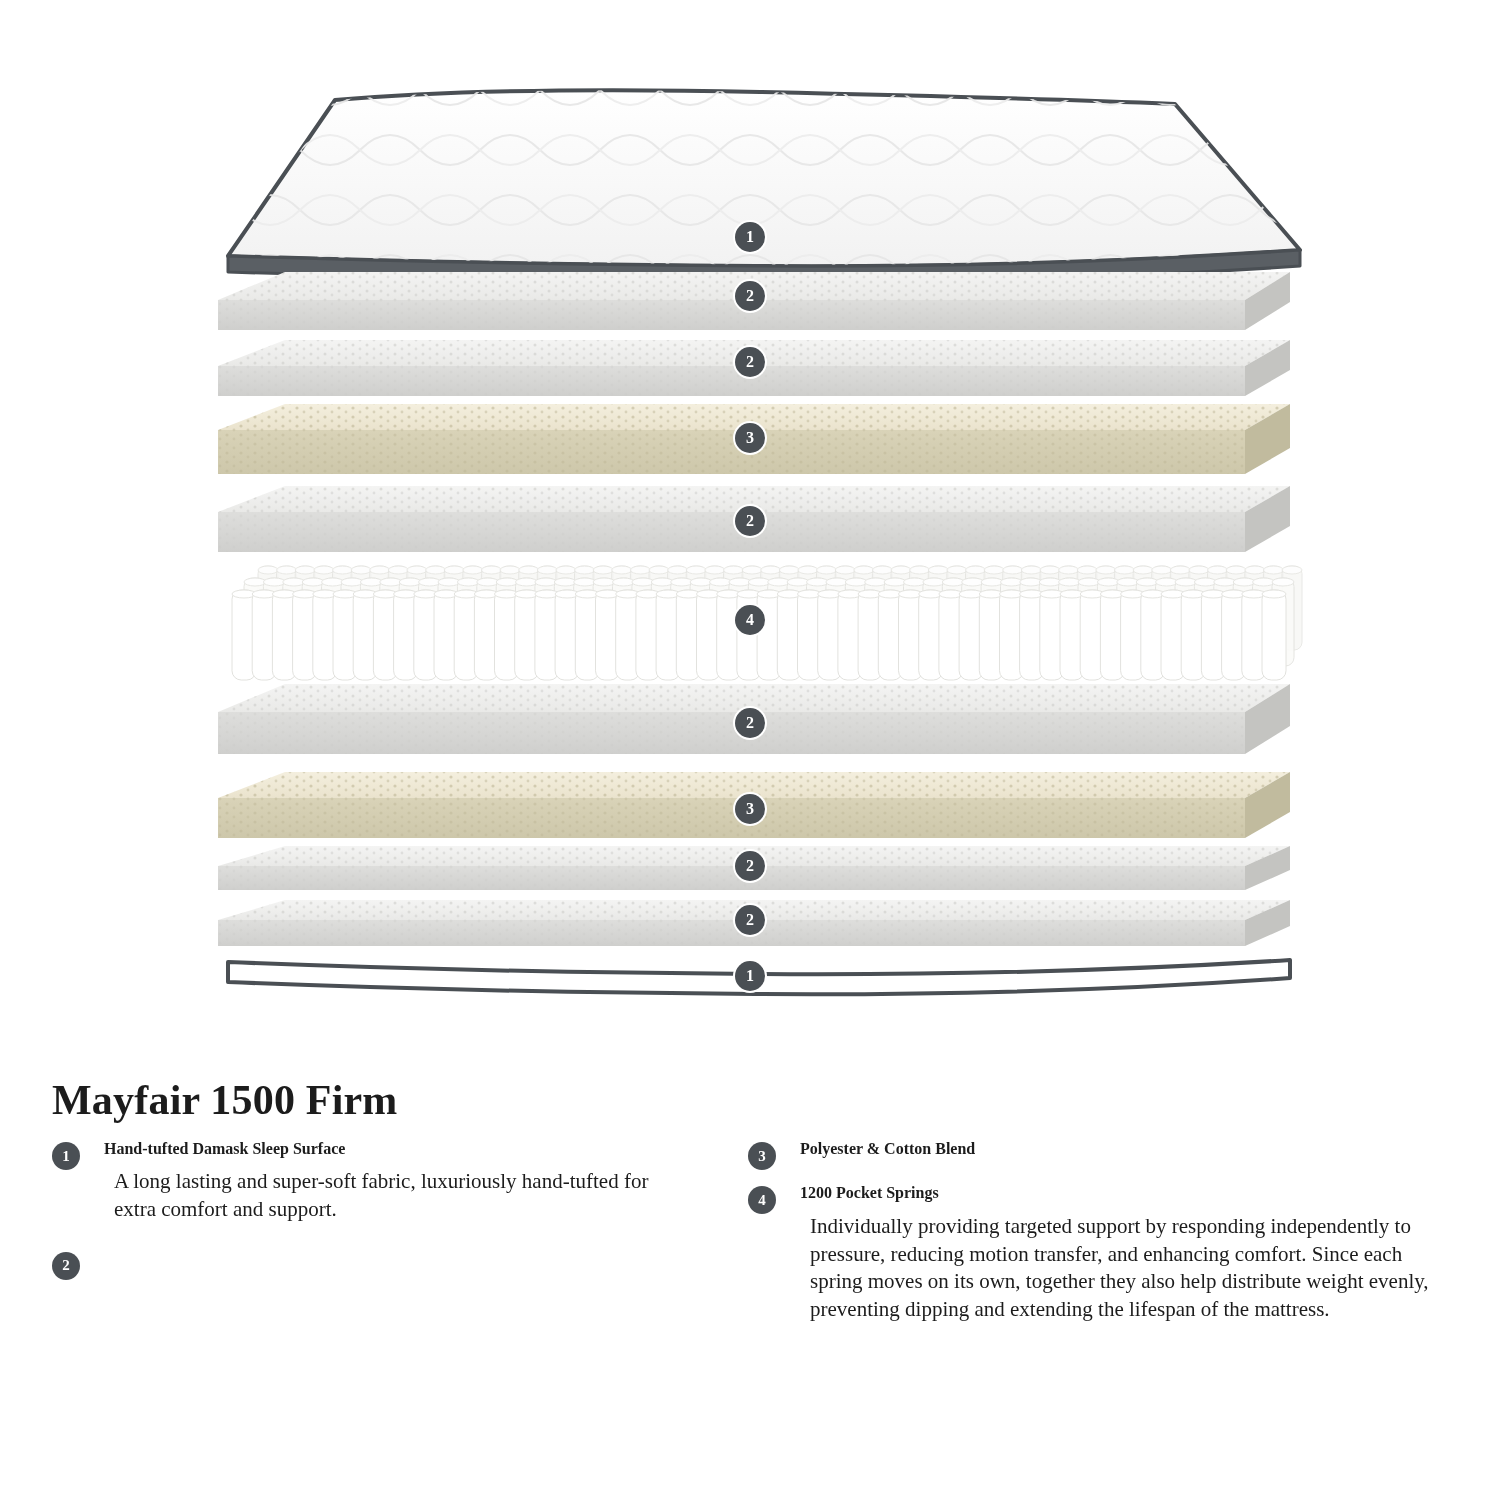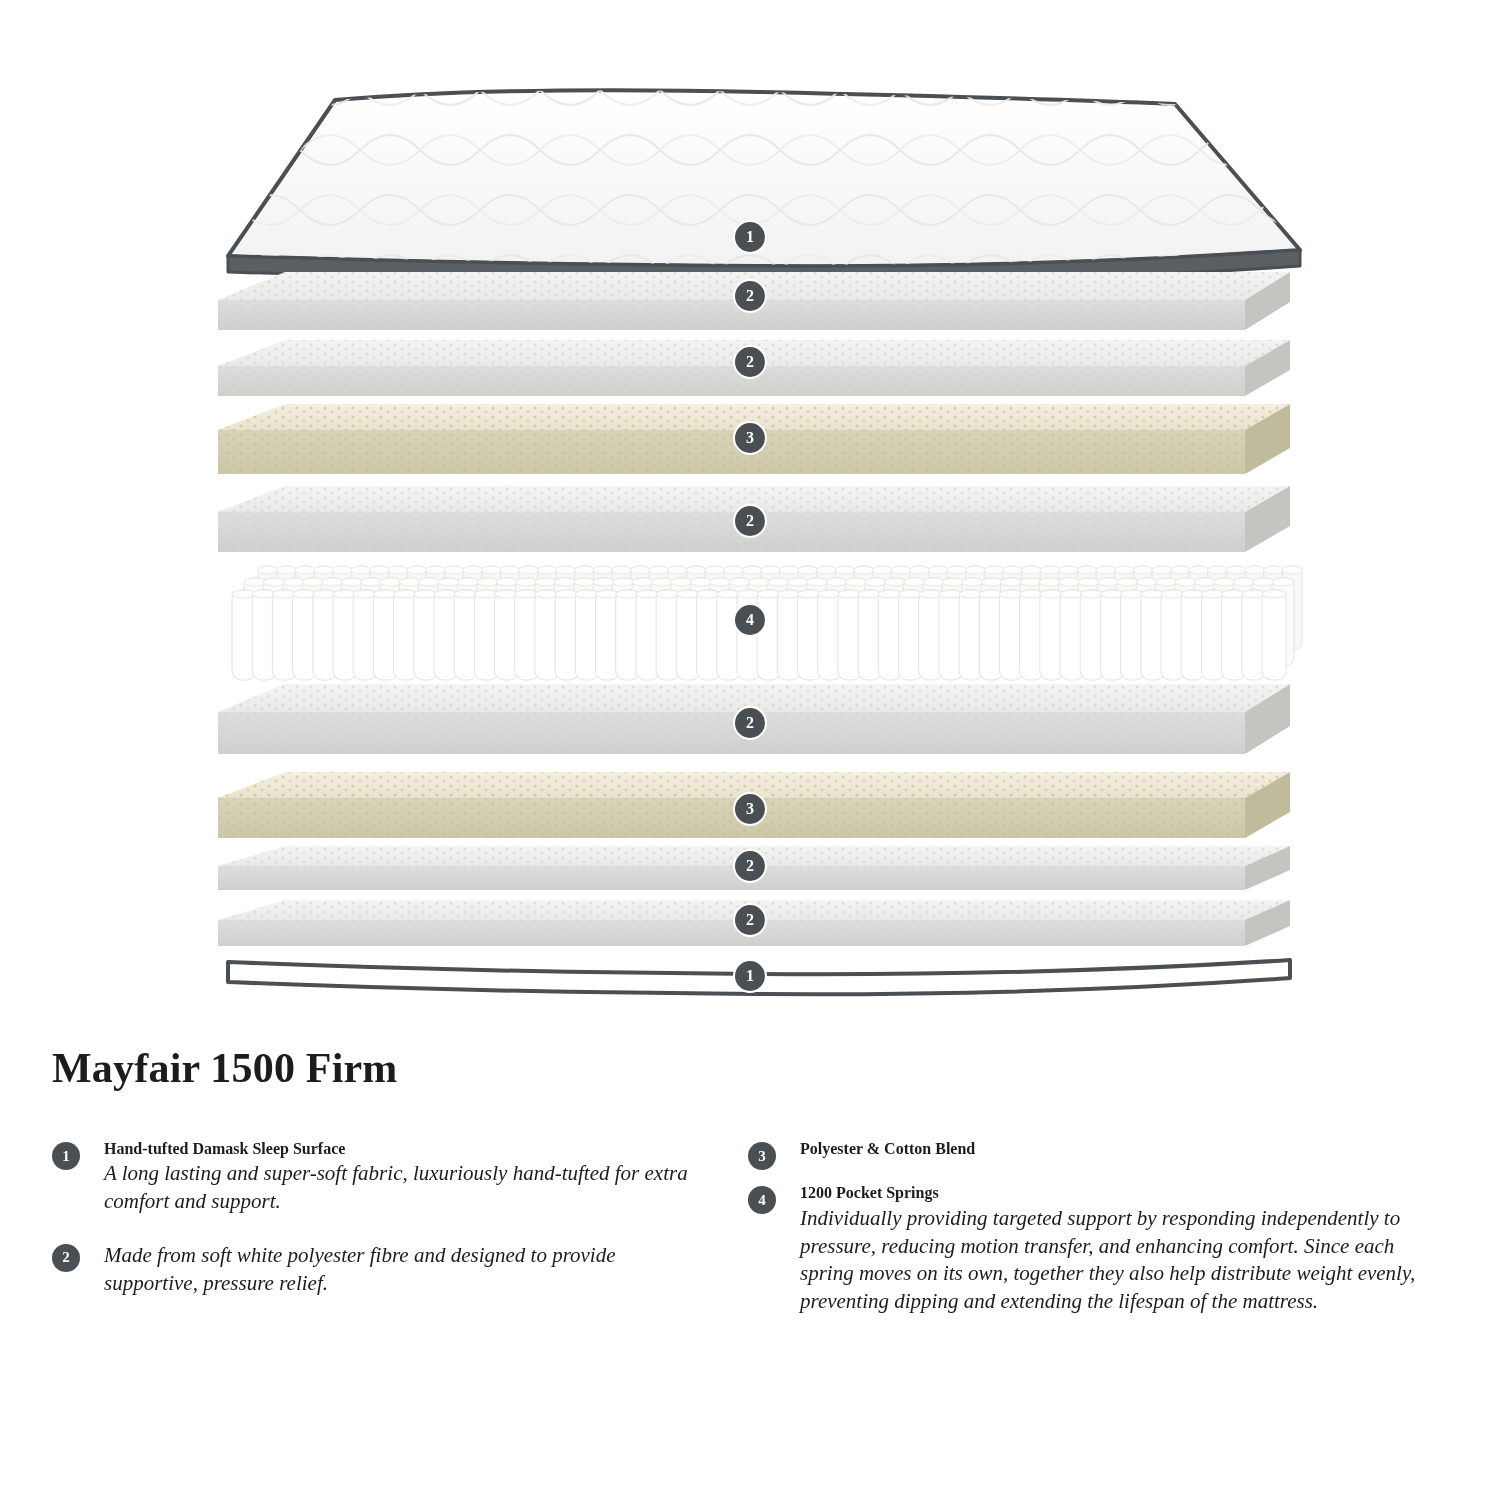--- a/index.html
+++ b/index.html
@@ -38,21 +38,21 @@
     align-items: center;
     justify-content: center;
     z-index: 60;
     box-shadow: 0 0 0 2px #ffffff;
   }
 
   
   #title {
     position: absolute;
     left: 52px;
-    top: 1016px;
+    top: 1048px;
     font-size: 42px;
     font-weight: bold;
     letter-spacing: .2px;
   }
 
   .col {
     position: absolute;
     top: 1140px;
   }
   #col-left { left: 52px; width: 640px; }
@@ -71,25 +71,24 @@
     display: flex; align-items: center; justify-content: center;
     font-family: "Liberation Serif", serif;
   }
   .entry h3 {
     margin: 0 0 2px 0;
     font-size: 16px;
     font-weight: bold;
     line-height: 1.15;
   }
   .entry p {
-    margin: 0;
+    margin: 10px;
     font-size: 21px;
     line-height: 1.32;
     color: #1c1c1c;
-    font-style: italic;
   }
 </style>
 </head>
 <body>
 
 <div id="diagram">
 
   <svg width="1500" height="1040" viewBox="0 0 1500 1040">
     <defs>
       <linearGradient id="quiltGrad" x1="0" y1="0" x2="0" y2="1">
@@ -561,21 +560,20 @@
 <h1 id="title">Mayfair 1500 Firm</h1>
 
 <div class="col" id="col-left">
     <div class="entry">
       <span class="num">1</span>
       <h3>Hand-tufted Damask Sleep Surface</h3>
       <p>A long lasting and super-soft fabric, luxuriously hand-tufted for extra comfort and support.</p>
     </div>
     <div class="entry">
       <span class="num">2</span>
-      <p>Made from soft white polyester fibre and designed to provide supportive, pressure relief.</p>
     </div>
   </div>
 <div class="col" id="col-right">
     <div class="entry">
       <span class="num">3</span>
       <h3>Polyester &amp; Cotton Blend</h3>
     </div>
     <div class="entry">
       <span class="num">4</span>
       <h3>1200 Pocket Springs</h3>

